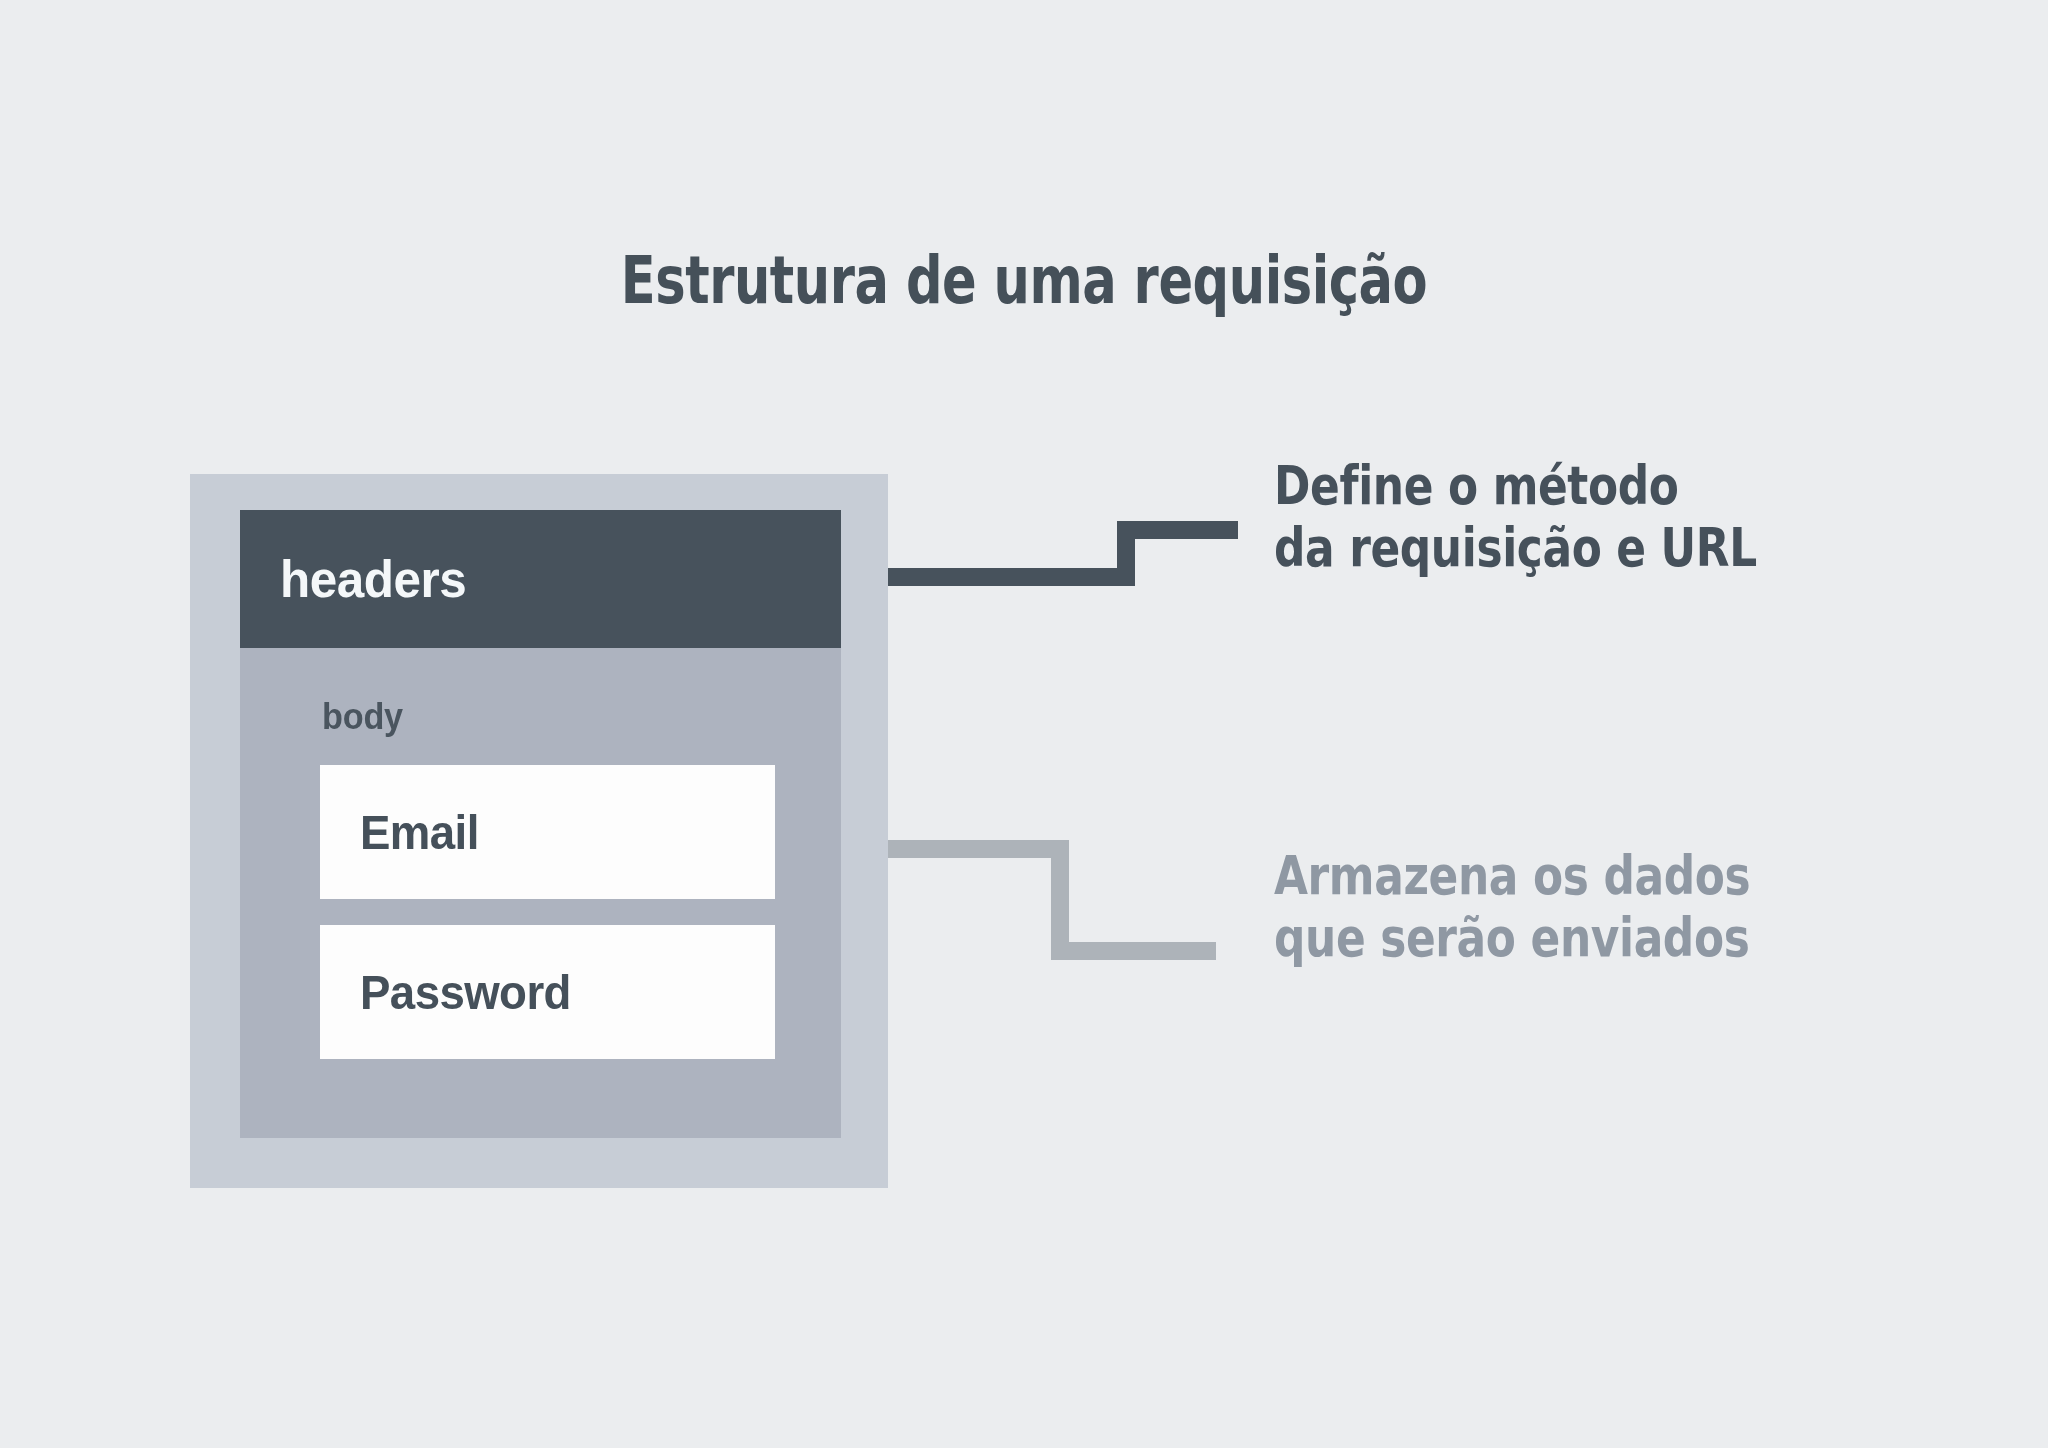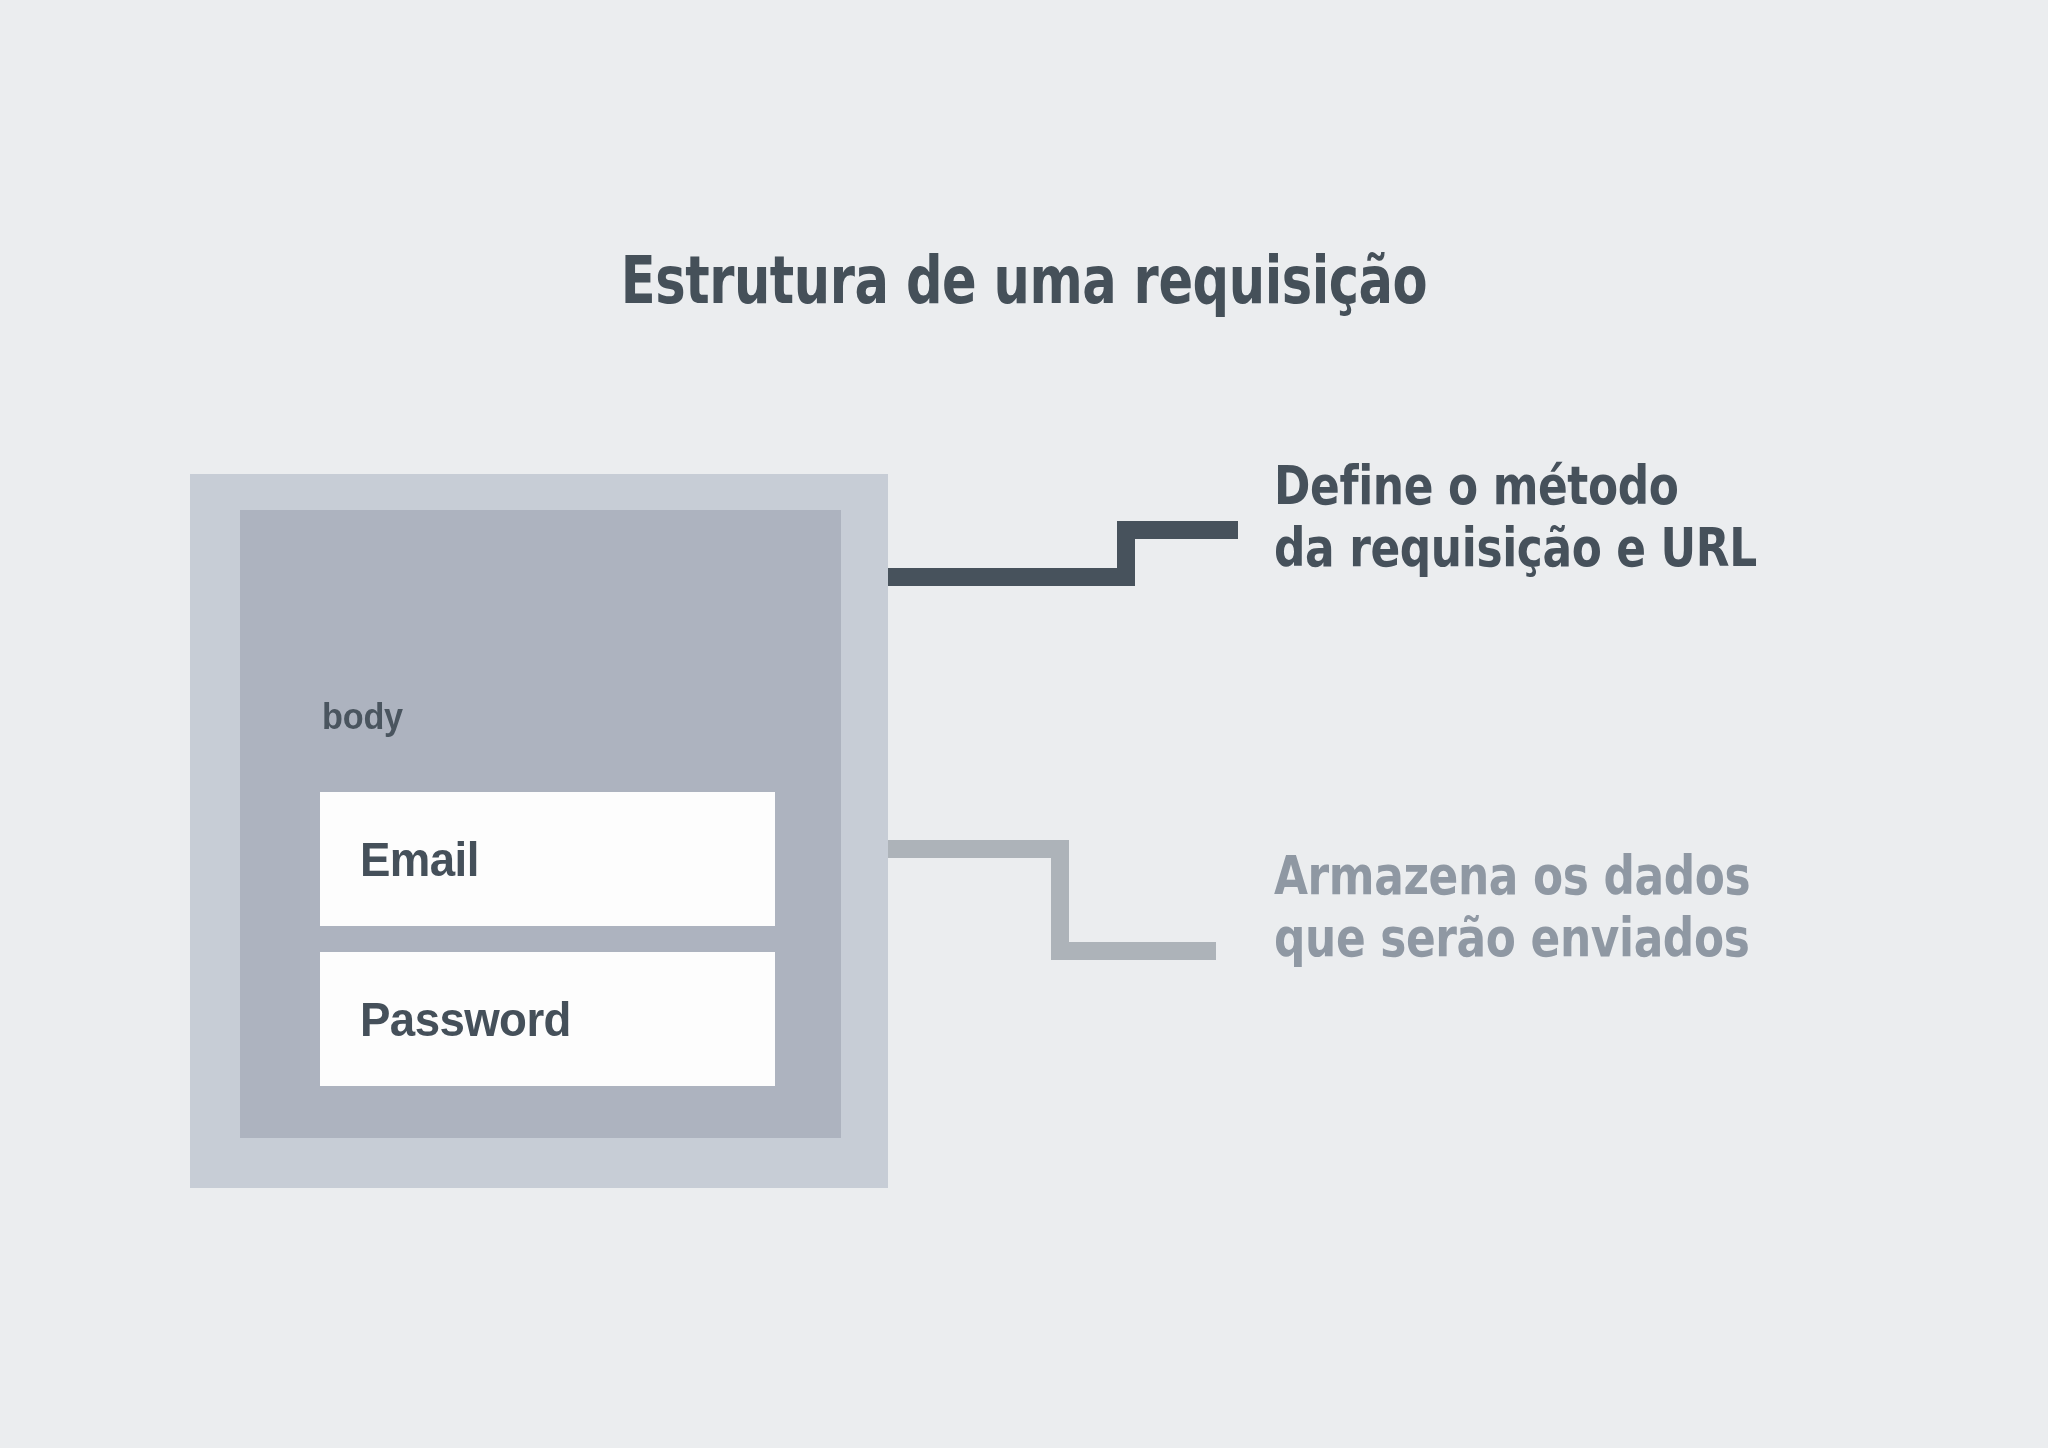--- a/index.html
+++ b/index.html
@@ -87,21 +87,20 @@
     transform-origin: left top;
   }
   .field {
     position: absolute;
     left: 80px;
     width: 455px;
     height: 134px;
     background: #fdfdfd;
     display: flex;
     align-items: center;
-    margin-top: 27px;
   }
   #field-email { top: 255px; }
   #field-password { top: 415px; align-items: center; }
   .field-label {
     margin-left: 40px;
     font-size: 48px;
     font-weight: 700;
     color: #45505a;
     letter-spacing: -0.6px;
     transform: scaleX(0.95);
@@ -152,20 +151,23 @@
   <svg id="connectors" viewBox="0 0 2048 1448" width="2048" height="1448">
 
     <path d="M 840 577 L 1126 577 L 1126 530 L 1238 530" fill="none" stroke="#47525c" stroke-width="18" stroke-linecap="butt" stroke-linejoin="miter"></path>
 
     <path d="M 841 849 L 1060 849 L 1060 951 L 1216 951" fill="none" stroke="#adb3b9" stroke-width="18" stroke-linecap="butt" stroke-linejoin="miter"></path>
   </svg>
 
   <div id="outer-frame">
     <div id="inner-frame">
 
+      <div id="headers-block">
+        <span id="headers-label">headers</span>
+      </div>
 
       <div id="body-label">body</div>
 
       <div class="field" id="field-email">
         <span class="field-label">Email</span>
       </div>
 
       <div class="field" id="field-password">
         <span class="field-label">Password</span>
       </div>

